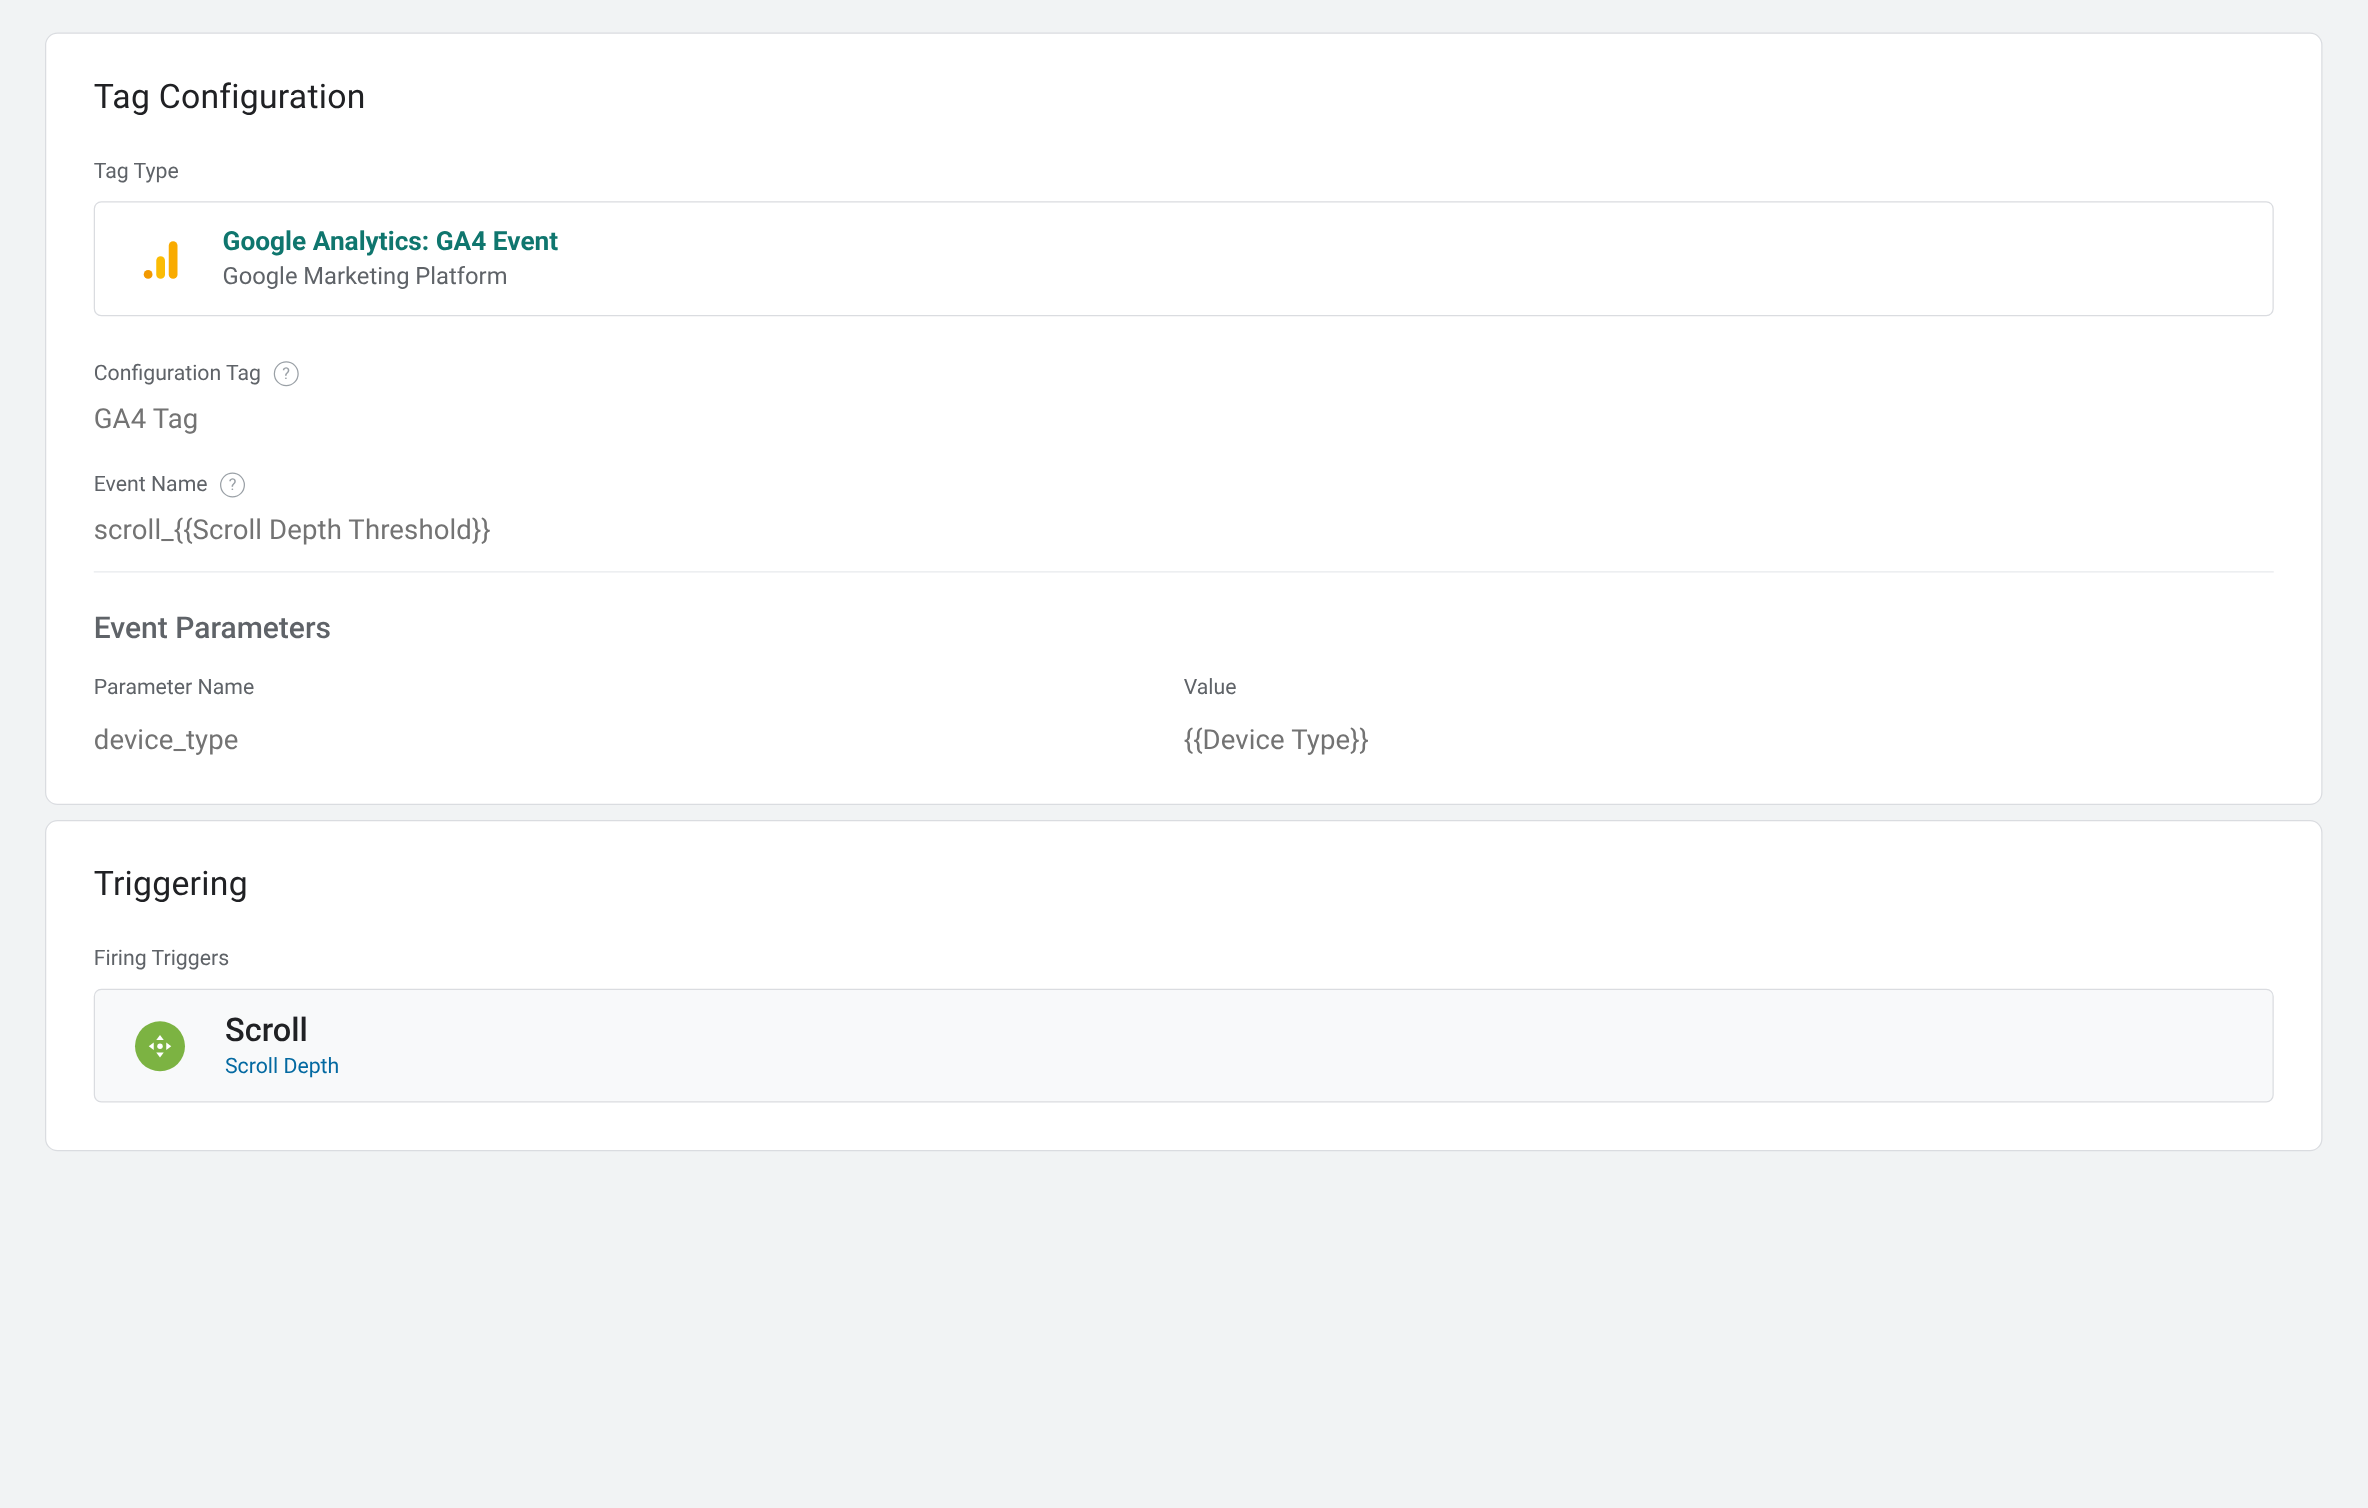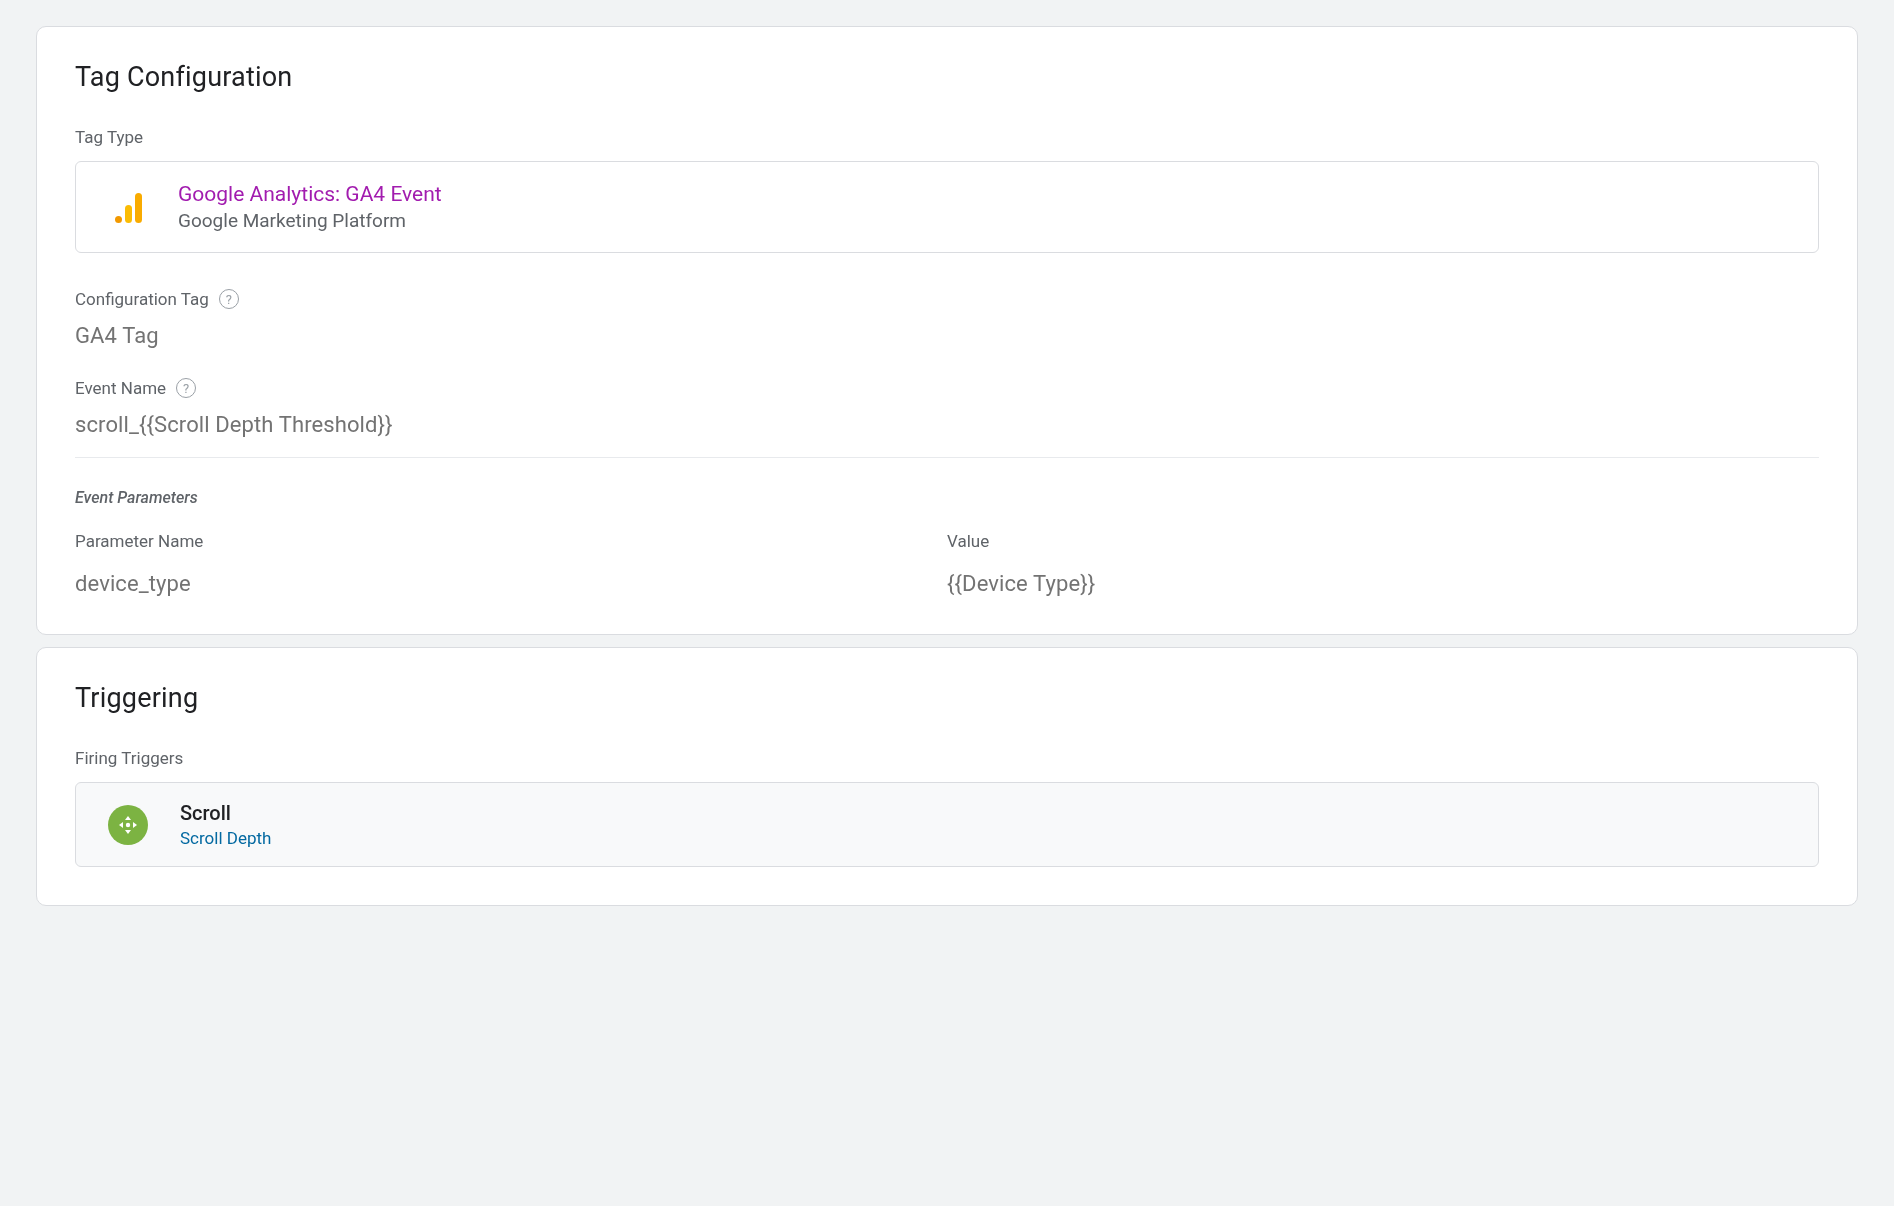--- a/index.html
+++ b/index.html
@@ -29,25 +29,24 @@
   }
   .section-label {
     font-size: 17px;
     color: #5f6368;
     margin: 0 0 14px 0;
     display: flex;
     align-items: center;
     gap: 10px;
   }
   .section-subhead {
-    font-size: 16px;
+    font-size: 24px;
     font-weight: 500;
     color: #5f6368;
     margin: 0 0 24px 0;
-    font-style: italic;
   }
   .value-text {
     font-size: 22px;
     color: #737373;
     letter-spacing: 0.1px;
   }
   .field-block {
     margin-bottom: 30px;
   }
   .selector-card {
@@ -71,22 +70,22 @@
   .ga-icon .bar {
     width: 7px;
     border-radius: 4px;
     background: #f7a600;
   }
   .ga-icon .bar.b1 { height: 7px; background: #f29900; }
   .ga-icon .bar.b2 { height: 18px; background: #fbbc04; }
   .ga-icon .bar.b3 { height: 30px; background: #f9ab00; }
   .selector-texts .primary {
     font-size: 21px;
-    font-weight: 400;
-    color: #a21caf;
+    font-weight: 700;
+    color: #0f766e;
   }
   .selector-texts .secondary {
     font-size: 19px;
     color: #5f6368;
     margin-top: 3px;
   }
   .help-icon {
     width: 20px;
     height: 20px;
     border: 1.5px solid #9aa0a6;
@@ -128,21 +127,21 @@
     border-radius: 50%;
     background: #7cb342;
     display: flex;
     align-items: center;
     justify-content: center;
     margin-left: 10px;
     flex-shrink: 0;
   }
   .trigger-icon svg { display: block; }
   .trigger-texts .primary {
-    font-size: 20px;
+    font-size: 26px;
     font-weight: 500;
     color: #202124;
   }
   .trigger-texts .secondary {
     font-size: 17px;
     color: #0369a1;
     margin-top: 3px;
   }
 </style>
 </head>

